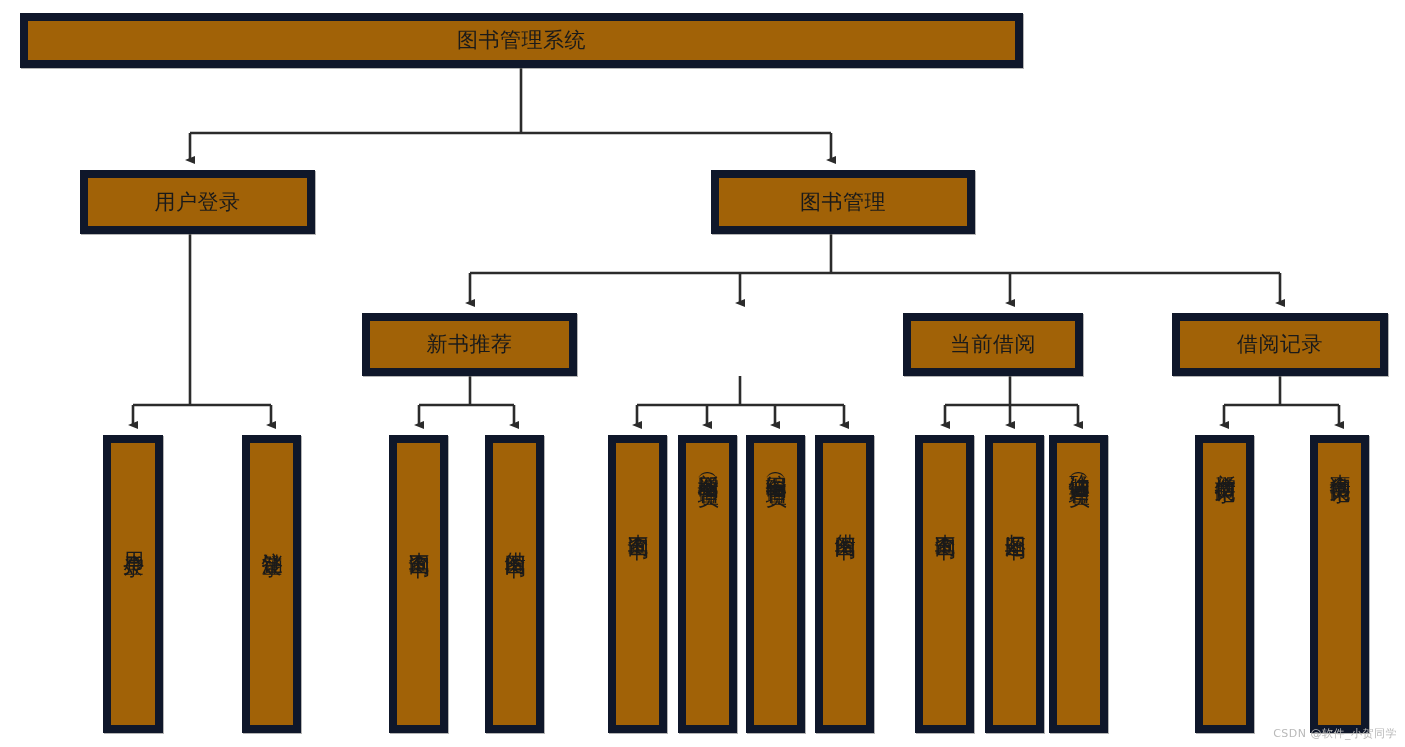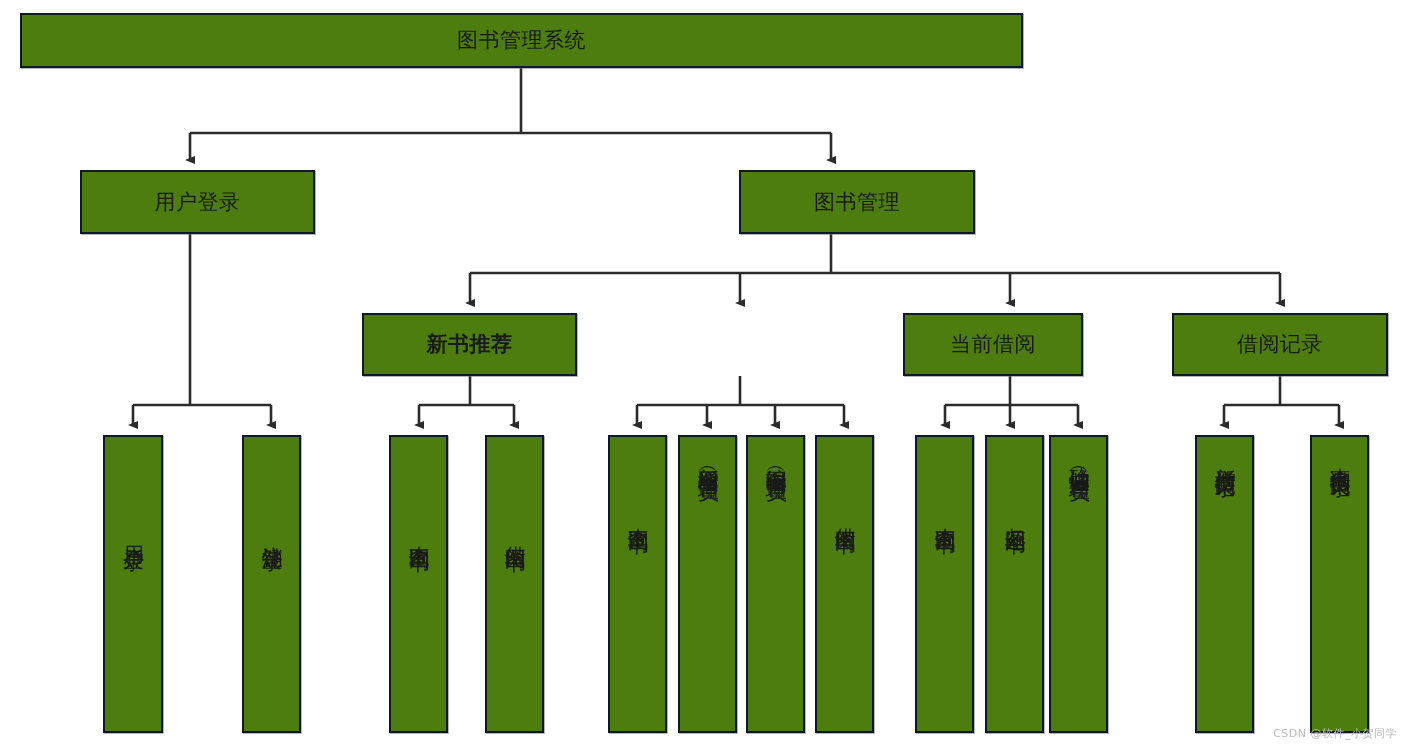--- a/index.html
+++ b/index.html
@@ -21,22 +21,22 @@
     position: absolute;
     left: 0;
     top: 0;
     width: 1405px;
     height: 747px;
     pointer-events: none;
   }
   .node {
     position: absolute;
     box-sizing: border-box;
-    background: #4d7c0f;
-    border: 2px solid #0f172a;
+    background: #a16207;
+    border: 8px solid #0f172a;
     box-shadow: 1px 1px 0 0 rgba(120,120,120,0.55);
     display: flex;
     align-items: center;
     justify-content: center;
     color: #1a1a1a;
   }
   .node .label {
     font-size: 21px;
     line-height: 1.15;
     letter-spacing: 0.5px;
@@ -126,25 +126,25 @@
     </g>
   </svg>
 
   <div class="node" style="left:20px; top:13px; width:1003px; height:55px;">
     <span class="label">图书管理系统</span>
   </div>
 
   <div class="node" style="left:80px; top:170px; width:235px; height:64px;">
     <span class="label">用户登录</span>
   </div>
-  <div class="node" style="left:711px; top:170px; width:236px; height:64px;margin-left:28px;">
+  <div class="node" style="left:711px; top:170px; width:264px; height:64px;">
     <span class="label">图书管理</span>
   </div>
 
-  <div class="node" style="left:362px; top:313px; width:215px; height:63px;font-weight:bold;">
+  <div class="node" style="left:362px; top:313px; width:215px; height:63px;">
     <span class="label">新书推荐</span>
   </div>
   <div class="node" style="left:903px; top:313px; width:180px; height:63px;">
     <span class="label">当前借阅</span>
   </div>
   <div class="node" style="left:1172px; top:313px; width:216px; height:63px;">
     <span class="label">借阅记录</span>
   </div>
 
   <div class="node vertical mid" style="left:103px; top:435px; width:60px; height:298px;">

